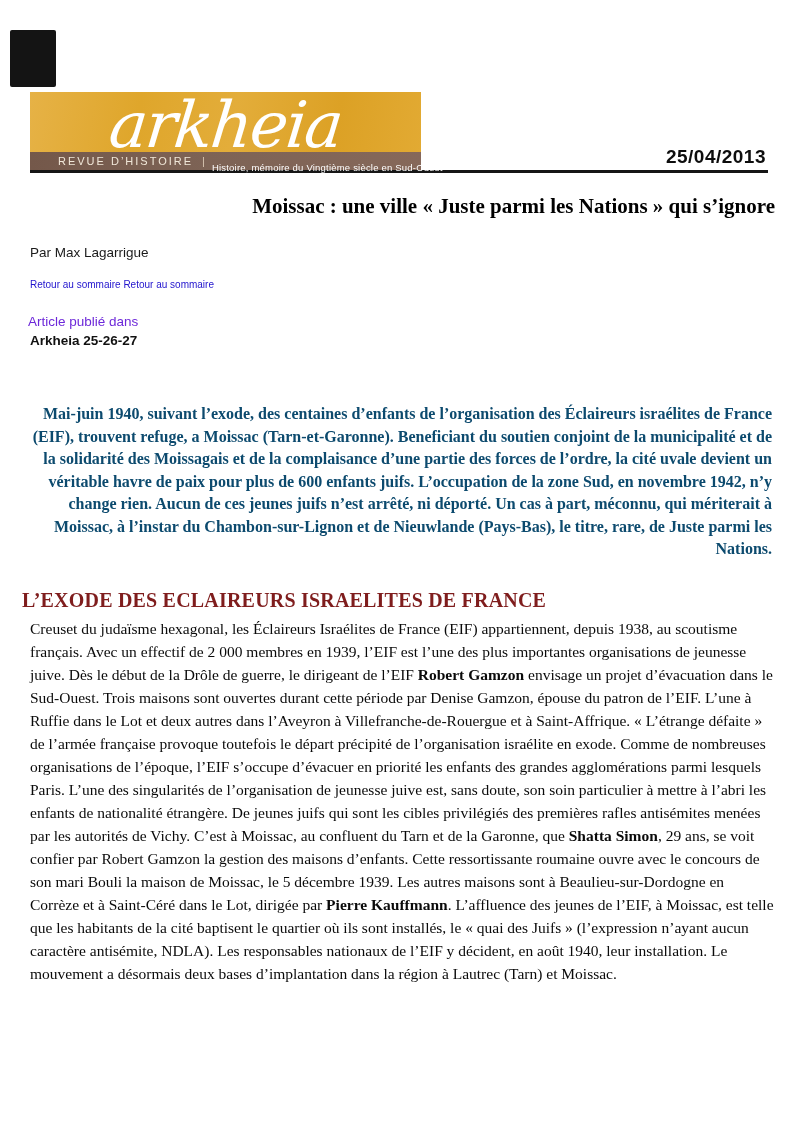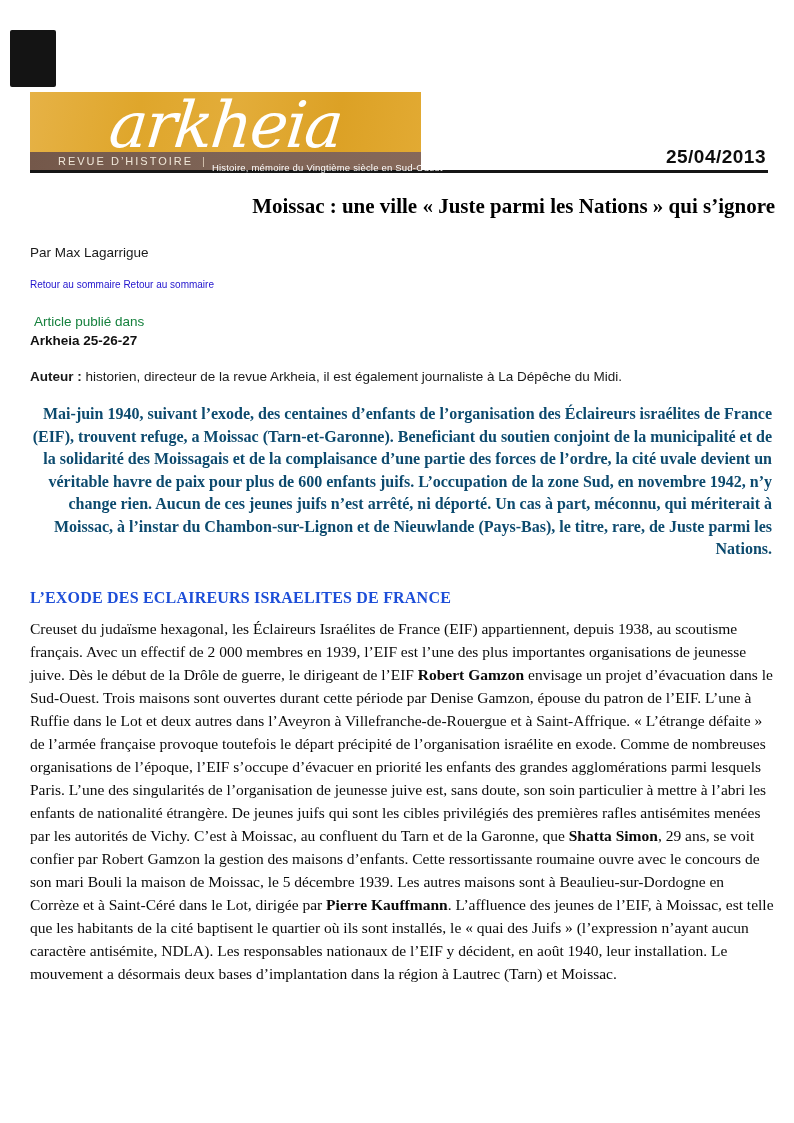--- a/index.html
+++ b/index.html
@@ -25,28 +25,28 @@
   .tagline{font-size:9.5px;color:#ffffff;letter-spacing:0.2px;margin-top:12px;}
   
   .date{top:146px;right:28px;font-size:19px;font-weight:bold;color:#0d0d0d;letter-spacing:0.5px;}
   .rule{left:30px;top:170px;width:738px;height:3px;background:#161616;}
   
   .title{left:30px;top:194px;width:745px;font-family:"Liberation Serif",serif;
     font-weight:bold;font-size:21px;color:#000;}
   .byline{left:30px;top:245px;font-size:13.5px;color:#1a1a1a;}
   .links{left:30px;top:279px;font-size:10px;}
   .links a{color:#2013cd;text-decoration:none;}
-  .pub-label{left:34px;top:314px;font-size:13.5px;color:#15803d;}
+  .pub-label{left:28px;top:314px;font-size:13.5px;color:#6d28d9;}
   .pub-issue{left:30px;top:333px;font-size:13.5px;font-weight:bold;color:#111;}
   .author{left:30px;top:369px;font-size:13.5px;color:#1a1a1a;}
   .author .b{font-weight:bold;}
   .lead{left:30px;top:403px;width:742px;font-family:"Liberation Serif",serif;
     font-weight:bold;font-size:16px;line-height:22.5px;color:#0c4a6e;text-align:right;}
-  .section-heading{left:30px;top:589px;width:742px;font-family:"Liberation Serif",serif;
-    font-weight:bold;font-size:16px;color:#1d4ed8;letter-spacing:0.2px;}
+  .section-heading{left:22px;top:589px;width:742px;font-family:"Liberation Serif",serif;
+    font-weight:bold;font-size:20px;color:#7f1d1d;letter-spacing:0.2px;}
   .body-par{left:30px;top:617px;width:744px;font-family:"Liberation Serif",serif;
     font-size:15.5px;line-height:23px;color:#0a0a0a;text-align:left;}
   .body-par .b{font-weight:bold;}
 </style>
 </head>
 <body>
 
 <div class="page">
 
   <div class="abs artifact"></div>
@@ -70,23 +70,20 @@
   <div class="abs byline">Par Max Lagarrigue</div>
 
   <div class="abs links">
     <a href="#">Retour au sommaire</a>
     <a href="#">Retour au sommaire</a>
   </div>
 
   <div class="abs pub-label">Article publié dans</div>
   <div class="abs pub-issue">Arkheia 25-26-27</div>
 
-  <div class="abs author">
-    <span class="b">Auteur :</span><span> historien, directeur de la revue Arkheia, il est également journaliste à La Dépêche du Midi.</span>
-  </div>
 
   <div class="abs lead">Mai-juin 1940, suivant l’exode, des centaines d’enfants de l’organisation des Éclaireurs israélites de France (EIF), trouvent refuge, a Moissac (Tarn-et-Garonne). Beneficiant du soutien conjoint de la municipalité et de la solidarité des Moissagais et de la complaisance d’une partie des forces de l’ordre, la cité uvale devient un véritable havre de paix pour plus de 600 enfants juifs. L’occupation de la zone Sud, en novembre 1942, n’y change rien. Aucun de ces jeunes juifs n’est arrêté, ni déporté. Un cas à part, méconnu, qui mériterait à Moissac, à l’instar du Chambon-sur-Lignon et de Nieuwlande (Pays-Bas), le titre, rare, de Juste parmi les Nations.</div>
 
   <div class="abs section-heading">L’EXODE DES ECLAIREURS ISRAELITES DE FRANCE</div>
 
   <div class="abs body-par">
     <span>Creuset du judaïsme hexagonal, les Éclaireurs Israélites de France (EIF) appartiennent, depuis 1938, au scoutisme français. Avec un effectif de 2 000 membres en 1939, l’EIF est l’une des plus importantes organisations de jeunesse juive. Dès le début de la Drôle de guerre, le dirigeant de l’EIF </span><span class="b">Robert Gamzon</span><span> envisage un projet d’évacuation dans le Sud-Ouest. Trois maisons sont ouvertes durant cette période par Denise Gamzon, épouse du patron de l’EIF. L’une à Ruffie dans le Lot et deux autres dans l’Aveyron à Villefranche-de-Rouergue et à Saint-Affrique. « L’étrange défaite » de l’armée française provoque toutefois le départ précipité de l’organisation israélite en exode. Comme de nombreuses organisations de l’époque, l’EIF s’occupe d’évacuer en priorité les enfants des grandes agglomérations parmi lesquels Paris. L’une des singularités de l’organisation de jeunesse juive est, sans doute, son soin particulier à mettre à l’abri les enfants de nationalité étrangère. De jeunes juifs qui sont les cibles privilégiés des premières rafles antisémites menées par les autorités de Vichy. C’est à Moissac, au confluent du Tarn et de la Garonne, que </span><span class="b">Shatta Simon</span><span>, 29 ans, se voit confier par Robert Gamzon la gestion des maisons d’enfants. Cette ressortissante roumaine ouvre avec le concours de son mari Bouli la maison de Moissac, le 5 décembre 1939. Les autres maisons sont à Beaulieu-sur-Dordogne en Corrèze et à Saint-Céré dans le Lot, dirigée par </span><span class="b">Pierre Kauffmann</span><span>. L’affluence des jeunes de l’EIF, à Moissac, est telle que les habitants de la cité baptisent le quartier où ils sont installés, le « quai des Juifs » (l’expression n’ayant aucun caractère antisémite, NDLA). Les responsables nationaux de l’EIF y décident, en août 1940, leur installation. Le mouvement a désormais deux bases d’implantation dans la région à Lautrec (Tarn) et Moissac.</span>
   </div>
 
 </div>

